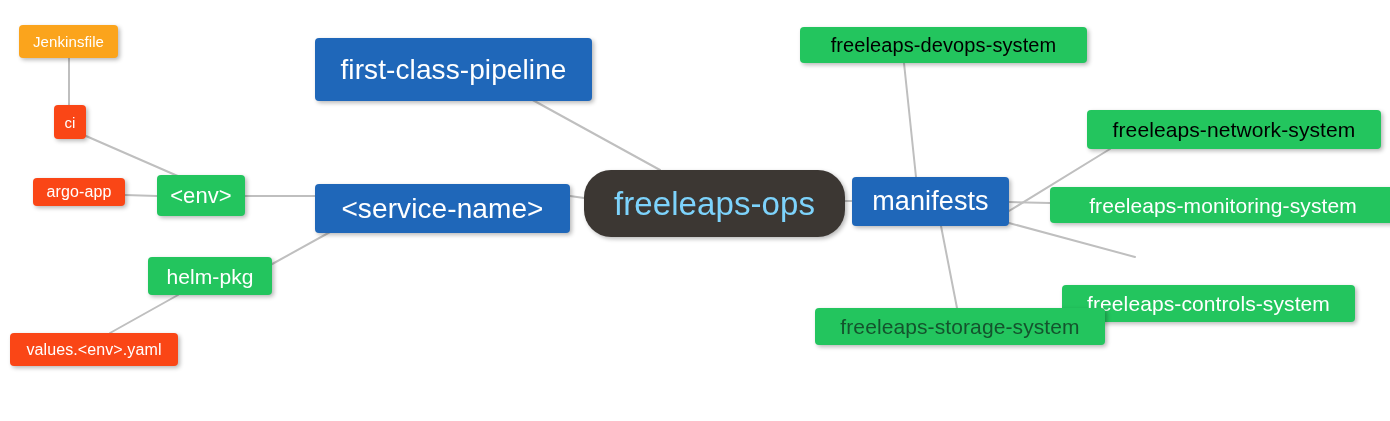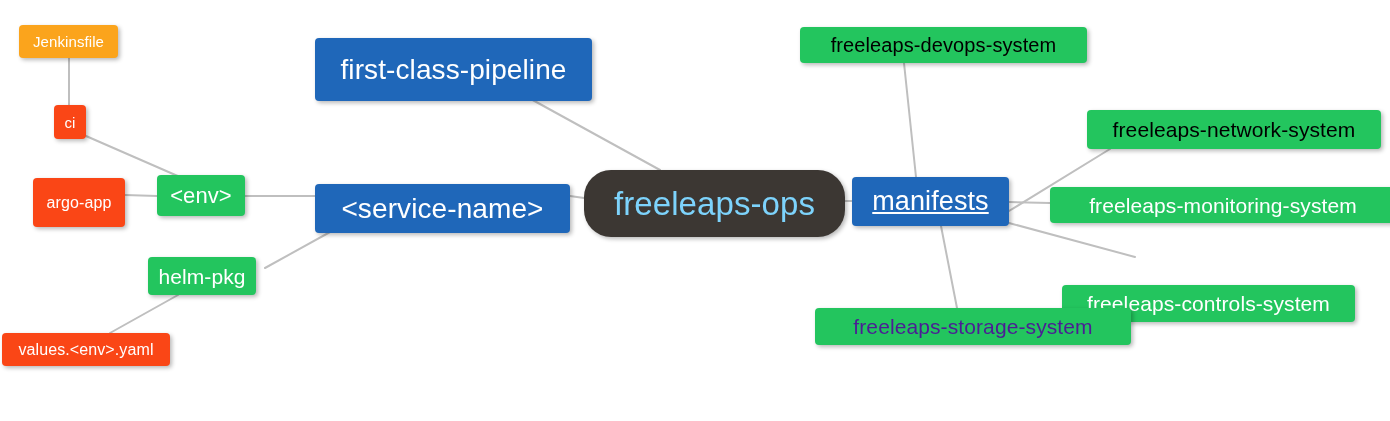--- a/index.html
+++ b/index.html
@@ -64,53 +64,53 @@
       <line x1="1009" y1="223" x2="1135" y2="257" stroke="#bfbfbf" stroke-width="2" stroke-linecap="round"></line>
       <line x1="941" y1="226" x2="957" y2="308" stroke="#bfbfbf" stroke-width="2" stroke-linecap="round"></line>
     </svg>
   <div id="node-layer">
       <div class="node" style="left: 19px; top: 25px; width: 99px; height: 33px; background: rgb(251, 164, 28); font-size: 15px; color: rgb(255, 255, 255);">
         <span class="node-label">Jenkinsfile</span>
       </div>
       <div class="node" style="left: 54px; top: 105px; width: 32px; height: 34px; background: rgb(250, 70, 22); font-size: 15px; color: rgb(255, 255, 255);">
         <span class="node-label">ci</span>
       </div>
-      <div class="node" style="left: 33px; top: 178px; width: 92px; height: 49px; background: rgb(250, 70, 22); font-size: 16px; color: rgb(255, 255, 255);">
+      <div class="node" style="left: 33px; top: 178px; width: 92px; height: 28px; background: rgb(250, 70, 22); font-size: 16px; color: rgb(255, 255, 255);">
         <span class="node-label">argo-app</span>
       </div>
       <div class="node" style="left: 157px; top: 175px; width: 88px; height: 41px; background: rgb(35, 197, 94); font-size: 22px; color: rgb(255, 255, 255);">
         <span class="node-label">&lt;env&gt;</span>
       </div>
-      <div class="node" style="left: 148px; top: 257px; width: 108px; height: 38px; background: rgb(35, 197, 94); font-size: 21px; color: rgb(255, 255, 255);">
+      <div class="node" style="left: 148px; top: 257px; width: 124px; height: 38px; background: rgb(35, 197, 94); font-size: 21px; color: rgb(255, 255, 255);">
         <span class="node-label">helm-pkg</span>
       </div>
-      <div class="node" style="left: 2px; top: 333px; width: 168px; height: 33px; background: rgb(250, 70, 22); font-size: 16px; color: rgb(255, 255, 255);">
+      <div class="node" style="left: 10px; top: 333px; width: 168px; height: 33px; background: rgb(250, 70, 22); font-size: 16px; color: rgb(255, 255, 255);">
         <span class="node-label">values.&lt;env&gt;.yaml</span>
       </div>
       <div class="node" style="left: 315px; top: 38px; width: 277px; height: 63px; background: rgb(31, 103, 185); font-size: 28px; color: rgb(255, 255, 255);">
         <span class="node-label">first-class-pipeline</span>
       </div>
       <div class="node" style="left: 315px; top: 184px; width: 255px; height: 49px; background: rgb(31, 103, 185); font-size: 28px; color: rgb(255, 255, 255);">
         <span class="node-label">&lt;service-name&gt;</span>
       </div>
       <div class="node" style="left: 584px; top: 170px; width: 261px; height: 67px; background: rgb(60, 55, 51); font-size: 33px; color: #7dd3fc; border-radius: 27px;">
         <span class="node-label">freeleaps-ops</span>
       </div>
-      <div class="node" style="left: 852px; top: 177px; width: 157px; height: 49px; background: rgb(31, 103, 185); font-size: 27px; color: rgb(255, 255, 255); text-decoration: underline;">
+      <div class="node" style="left: 852px; top: 177px; width: 157px; height: 49px; background: rgb(31, 103, 185); font-size: 27px; color: rgb(255, 255, 255);">
         <span class="node-label">manifests</span>
       </div>
       <div class="node" style="left: 800px; top: 27px; width: 287px; height: 36px; background: rgb(35, 197, 94); font-size: 20px; color: #000000;">
         <span class="node-label">freeleaps-devops-system</span>
       </div>
       <div class="node" style="left: 1055px; top: 110px; width: 294px; height: 39px; background: rgb(35, 197, 94); font-size: 21px; color: #000000; margin-left: 32px;">
         <span class="node-label">freeleaps-network-system</span>
       </div>
       <div class="node" style="left: 1050px; top: 187px; width: 346px; height: 36px; background: rgb(35, 197, 94); font-size: 21px; color: rgb(255, 255, 255);">
         <span class="node-label">freeleaps-monitoring-system</span>
       </div>
       <div class="node" style="left: 1062px; top: 257px; width: 293px; height: 37px; background: rgb(35, 197, 94); font-size: 21px; color: rgb(255, 255, 255); margin-top: 28px;">
         <span class="node-label">freeleaps-controls-system</span>
       </div>
-      <div class="node" style="left: 815px; top: 308px; width: 316px; height: 37px; background: rgb(35, 197, 94); font-size: 21px; color: #4c1d95;">
+      <div class="node" style="left: 815px; top: 308px; width: 290px; height: 37px; background: rgb(35, 197, 94); font-size: 21px; color: #14532d;">
         <span class="node-label">freeleaps-storage-system</span>
       </div>
     </div>
 </div>
 
 </body></html>

